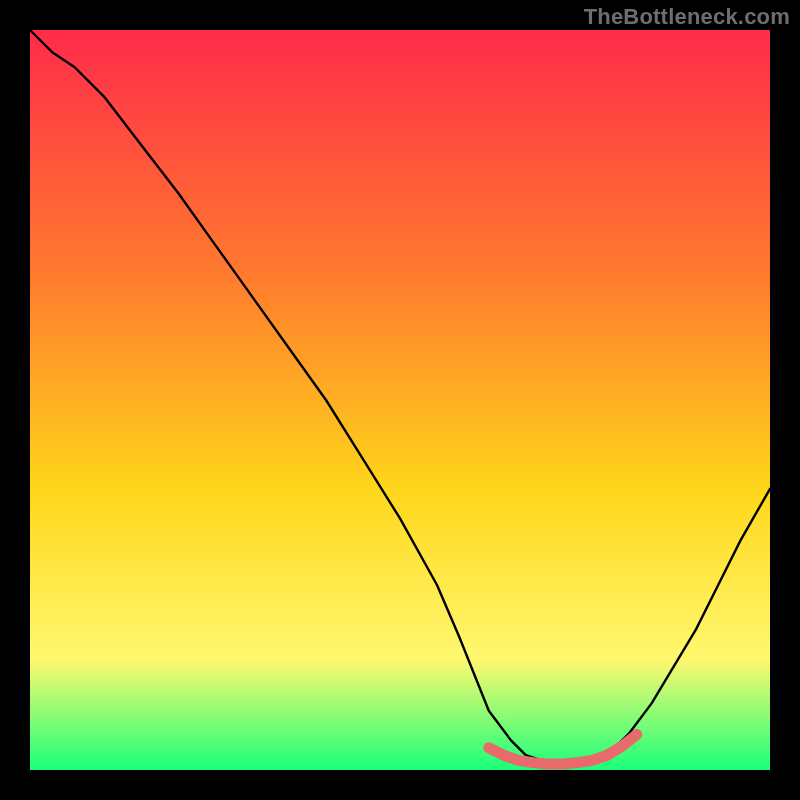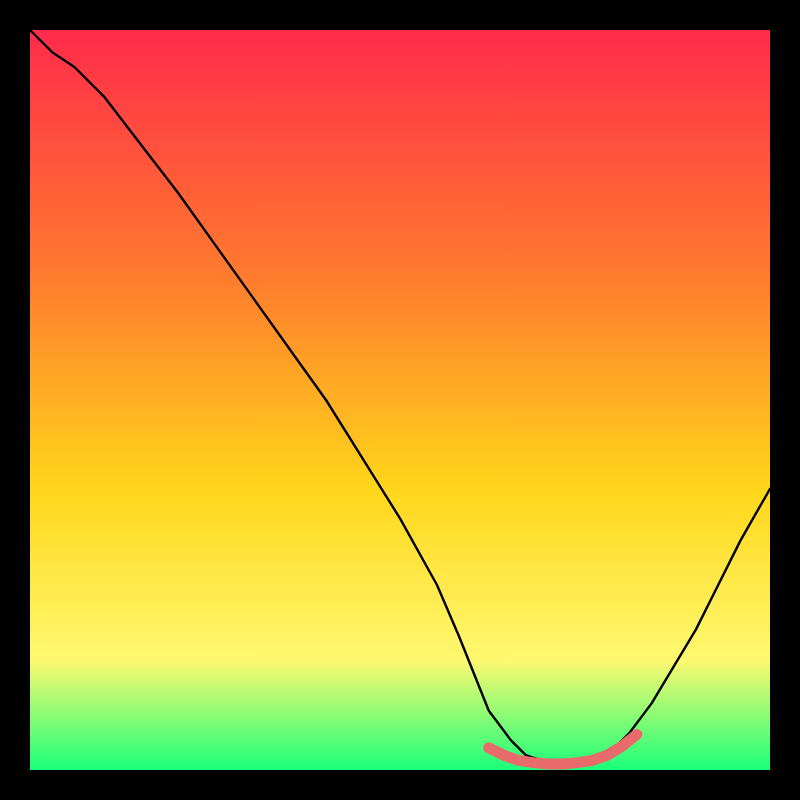--- a/index.html
+++ b/index.html
@@ -29,20 +29,21 @@
   svg {
     position: absolute;
     top: 0;
     left: 0;
   }
 </style>
 </head>
 <body>
 <div class="frame">
 
+<div class="watermark">TheBottleneck.com</div>
 
 <svg id="plot" width="800" height="800" viewBox="0 0 800 800">
   <defs>
     <linearGradient id="bg-grad" x1="0" y1="0" x2="0" y2="1">
       <stop id="g0" offset="0%" stop-color="#ff2b4a"></stop>
       <stop id="g1" offset="33%" stop-color="#ff7a2e"></stop>
       <stop id="g2" offset="62%" stop-color="#ffd61a"></stop>
       <stop id="g3" offset="85%" stop-color="#fff870"></stop>
       <stop id="g4" offset="100%" stop-color="#1aff7a"></stop>
     </linearGradient>

